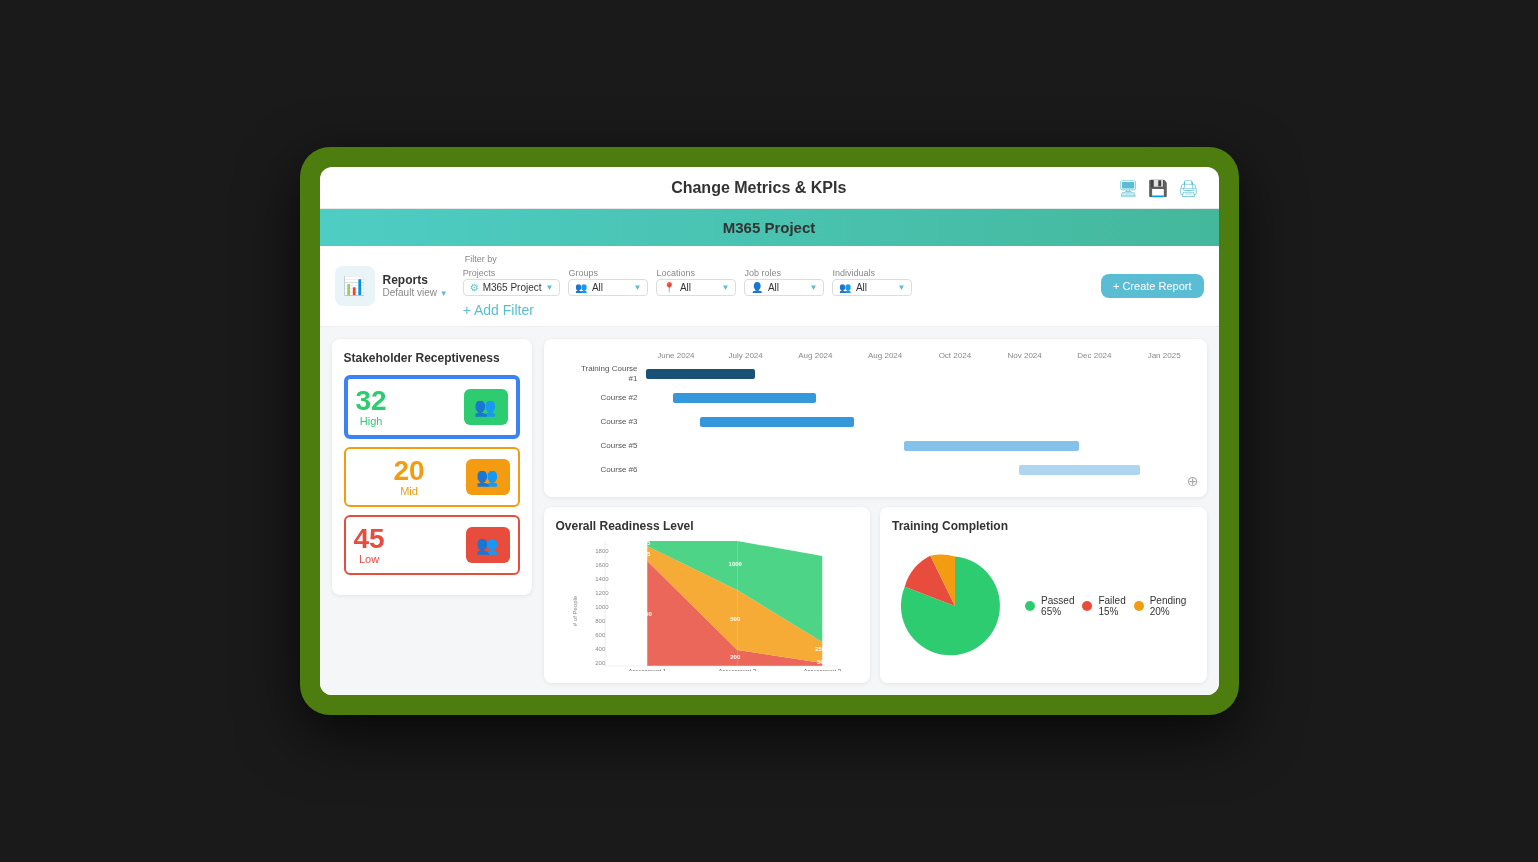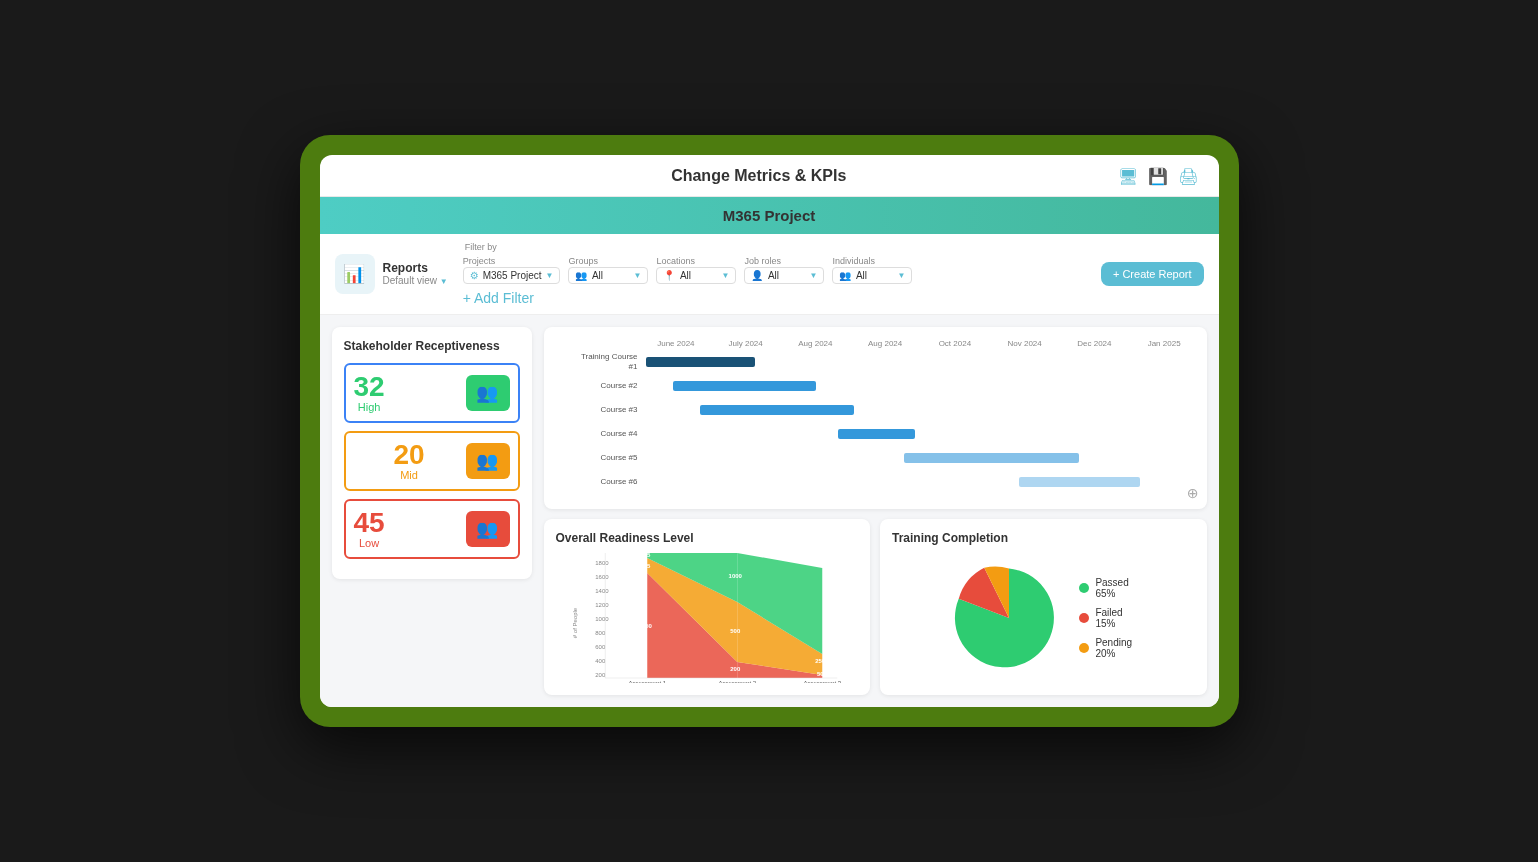--- a/index.html
+++ b/index.html
@@ -188,21 +188,21 @@
     }
     .receptiveness-item {
       display: flex;
       align-items: center;
       justify-content: space-between;
       border-radius: 6px;
       padding: 8px;
       margin-bottom: 8px;
     }
     .receptiveness-item.high {
-      border: 2px solid #3b82f6;
+      border: 4px solid #3b82f6;
     }
     .receptiveness-item.mid {
       border: 2px solid #f39c12;
       padding-left: 48px;
     }
     .receptiveness-item.low {
       border: 2px solid #e74c3c;
     }
     .receptiveness-number {
       font-size: 28px;
@@ -357,21 +357,21 @@
       gap: 15px;
       padding-top: 10px;
     }
     .pie-container {
       position: relative;
       width: 110px;
       height: 110px;
     }
     .pie-legend {
       display: flex;
-      flex-direction: column;
+      flex-direction: row;
       gap: 8px;
     }
     .legend-item {
       display: flex;
       align-items: center;
       gap: 6px;
       font-size: 10px;
       color: #333;
     }
     .legend-dot {
@@ -530,26 +530,20 @@
             <div class="timeline-row">
               <div class="timeline-row-label">Course #2</div>
               <div class="timeline-bar-area">
                 <div class="timeline-bar bar-mid" style="left:5%;width:26%"></div>
               </div>
             </div>
             <div class="timeline-row">
               <div class="timeline-row-label">Course #3</div>
               <div class="timeline-bar-area">
                 <div class="timeline-bar bar-mid" style="left:10%;width:28%"></div>
-              </div>
-            </div>
-            <div class="timeline-row">
-              <div class="timeline-row-label">Course #4</div>
-              <div class="timeline-bar-area">
-                <div class="timeline-bar bar-mid" style="left:35%;width:14%"></div>
               </div>
             </div>
             <div class="timeline-row">
               <div class="timeline-row-label">Course #5</div>
               <div class="timeline-bar-area">
                 <div class="timeline-bar bar-light" style="left:47%;width:32%"></div>
               </div>
             </div>
             <div class="timeline-row">
               <div class="timeline-row-label">Course #6</div>

